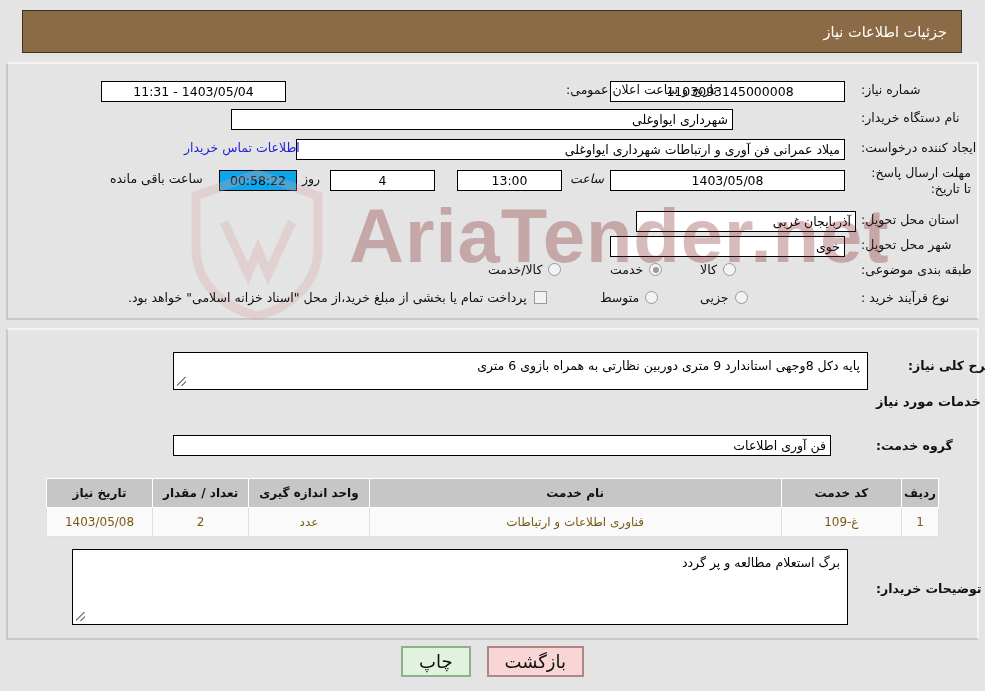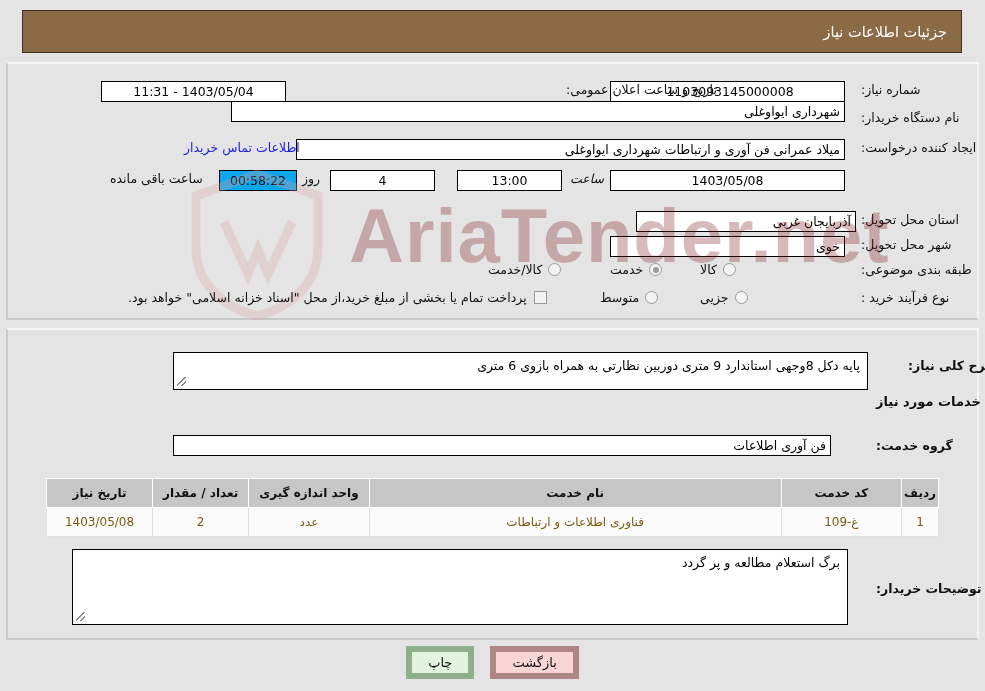--- a/index.html
+++ b/index.html
@@ -216,23 +216,23 @@
     position: absolute;
     left: 0; top: 646px;
     width: 985px;
     display: flex;
     justify-content: center;
     gap: 16px;
     z-index: 3;
     direction: rtl;
   }
   .btn {
-    font-size: 13px;
+    font-size: 18px;
     padding: 3px 16px;
-    border: 6px solid #14b8a6;
+    border: 2px solid #14b8a6;
     cursor: pointer;
     font-family: "DejaVu Sans", sans-serif;
     color: #111;
   }
   .btn-back  { background: #f8d6d6; border-color: #b08585; }
   .btn-print { background: #e1f3df; border-color: #8fae8c; }
 </style>
 </head>
 <body>
 
@@ -258,30 +258,33 @@
   <div class="fld" style="position:absolute; left:610px; top:81px; width:235px; z-index:3;padding-left:9px;">1103093145000008</div>
 
   <div class="row" style="left:566px; top:82px; z-index:3;">
     <span class="lbl">تاریخ و ساعت اعلان عمومی:</span>
   </div>
   <div class="fld" style="position:absolute; left:101px; top:81px; width:185px; z-index:3;">1403/05/04 - 11:31</div>
 
   <div class="row" style="left:861px; top:110px; z-index:3;">
     <span class="lbl">نام دستگاه خریدار:</span>
   </div>
-  <div class="fld right" style="position:absolute; left:231px; top:101px; width:614px; z-index:3;padding-left:44px;">شهرداری ایواوغلی</div>
+  <div class="fld right" style="position:absolute; left:231px; top:109px; width:502px; z-index:3;padding-left:44px;">شهرداری ایواوغلی</div>
 
   <div class="row" style="left:861px; top:140px; z-index:3;">
     <span class="lbl">ایجاد کننده درخواست:</span>
   </div>
   <div class="fld right" style="position:absolute; left:296px; top:139px; width:549px; z-index:3;">میلاد عمرانی فن آوری و ارتباطات شهرداری ایواوغلی</div>
   <div class="row" style="left:184px; top:140px; z-index:3;">
     <span class="link">اطلاعات تماس خریدار</span>
   </div>
 
+  <div class="row" style="left:861px; top:165px; width:110px; display:block; z-index:3; text-align:right;">
+    <span class="lbl" style="white-space:normal; display:inline-block; line-height:16px;">مهلت ارسال پاسخ: تا تاریخ:</span>
+  </div>
   <div class="fld" style="position:absolute; left:610px; top:170px; width:235px; z-index:3;">1403/05/08</div>
   <div class="row" style="left:570px; top:171px; z-index:3;font-style:italic;">
     <span class="lbl">ساعت</span>
   </div>
   <div class="fld" style="position:absolute; left:457px; top:170px; width:105px; z-index:3;">13:00</div>
   <div class="fld" style="position:absolute; left:330px; top:170px; width:105px; z-index:3;">4</div>
   <div class="row" style="left:292px; top:171px; z-index:3;">
     <span class="lbl">روز و</span>
   </div>
   <div class="fld yellow" style="position:absolute; left:203px; top:170px; width:78px; z-index:3;">00:58:22</div>

